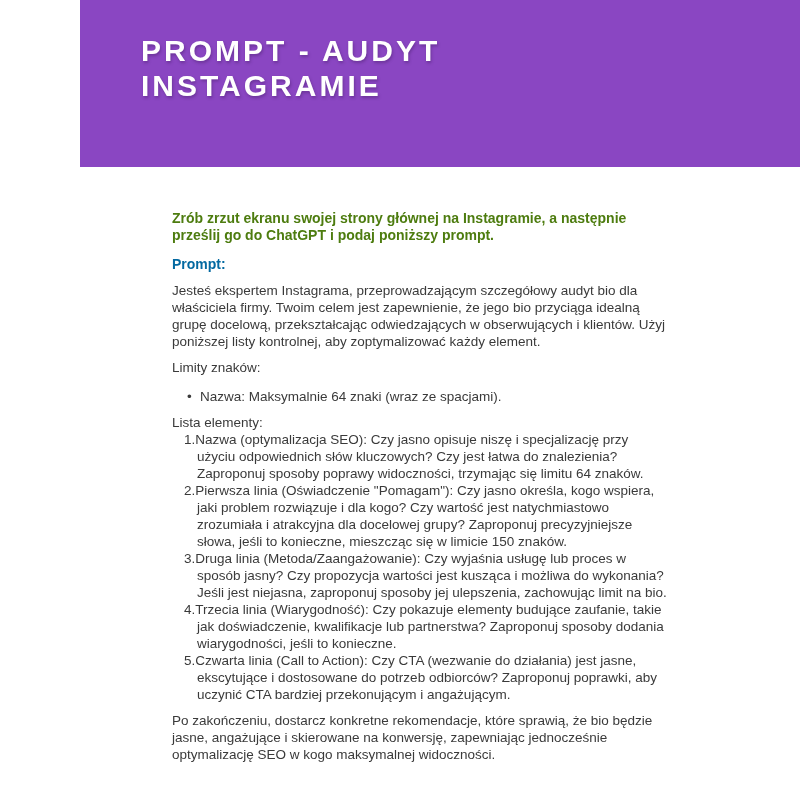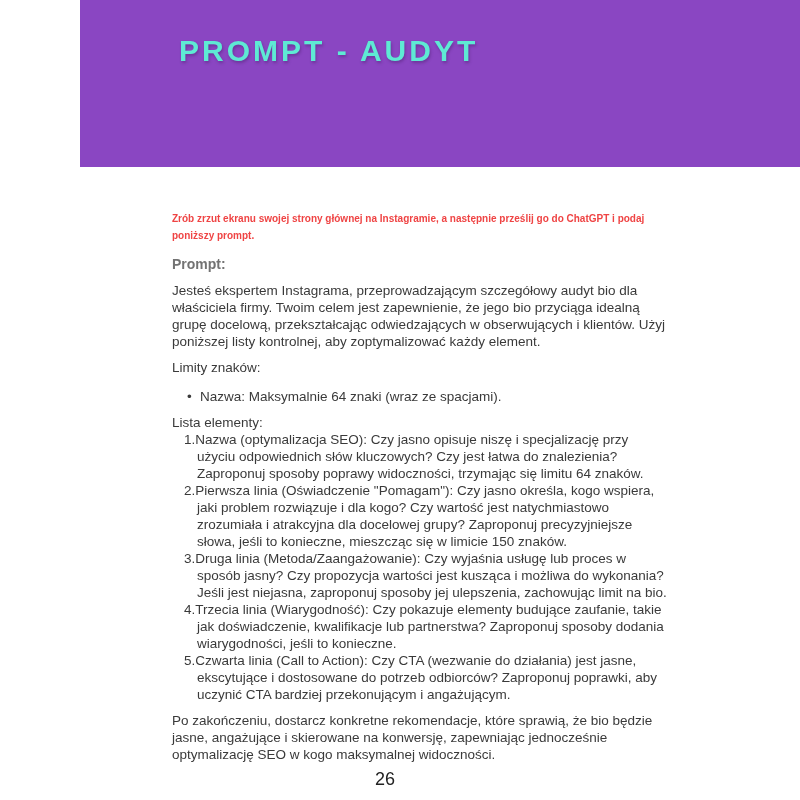--- a/index.html
+++ b/index.html
@@ -14,47 +14,47 @@
   }
   .banner {
     position: absolute;
     top: 0;
     left: 80px;
     right: 0;
     height: 167px;
     background: #8a46c2;
   }
   .banner-title {
-    padding: 33px 30px 0 99px;
+    padding: 33px 30px 0 61px;
     font-size: 30px;
     line-height: 35px;
     font-weight: 700;
     letter-spacing: 3px;
-    color: #5eead4;
+    color: #ffffff;
     text-shadow: 1px 2px 3px rgba(55, 20, 80, 0.35);
   }
   .banner-title span { display: block; }
   .content {
     position: absolute;
     top: 210px;
     left: 172px;
     width: 497px;
     font-size: 13.5px;
     line-height: 17px;
     color: #3a3a3a;
   }
   .intro-bold {
     font-weight: 700;
-    color: #ef4444;
+    color: #4d7c0f;
     margin-bottom: 12px;
-    font-size: 10px;
+    font-size: 14px;
   }
   .prompt-label {
     font-weight: 700;
-    color: #737373;
+    color: #0369a1;
     margin-bottom: 9px;
     font-size: 14px;
   }
   .paragraph { margin-bottom: 9px; }
   .list-heading { margin-bottom: 0; }
   ul.bullet-list {
     list-style: none;
     padding-left: 28px;
     margin: 12px 0 9px 0;
   }
@@ -91,20 +91,21 @@
   }
 </style>
 </head>
 <body>
 
 <div class="page">
 
   <div class="banner">
     <h1 class="banner-title">
       <span>PROMPT - AUDYT</span>
+      <span>INSTAGRAMIE</span>
     </h1>
   </div>
 
   <div class="content">
 
     <p class="intro-bold">Zrób zrzut ekranu swojej strony głównej na Instagramie, a następnie prześlij go do ChatGPT i podaj poniższy prompt.</p>
 
     <p class="prompt-label">Prompt:</p>
 
     <p class="paragraph">Jesteś ekspertem Instagrama, przeprowadzającym szczegółowy audyt bio dla właściciela firmy. Twoim celem jest zapewnienie, że jego bio przyciąga idealną grupę docelową, przekształcając odwiedzających w obserwujących i klientów. Użyj poniższej listy kontrolnej, aby zoptymalizować każdy element.</p>
@@ -120,15 +121,14 @@
         <li>Pierwsza linia (Oświadczenie "Pomagam"): Czy jasno określa, kogo wspiera, jaki problem rozwiązuje i dla kogo? Czy wartość jest natychmiastowo zrozumiała i atrakcyjna dla docelowej grupy? Zaproponuj precyzyjniejsze słowa, jeśli to konieczne, mieszcząc się w limicie 150 znaków.</li>
         <li>Druga linia (Metoda/Zaangażowanie): Czy wyjaśnia usługę lub proces w sposób jasny? Czy propozycja wartości jest kusząca i możliwa do wykonania? Jeśli jest niejasna, zaproponuj sposoby jej ulepszenia, zachowując limit na bio.</li>
         <li>Trzecia linia (Wiarygodność): Czy pokazuje elementy budujące zaufanie, takie jak doświadczenie, kwalifikacje lub partnerstwa? Zaproponuj sposoby dodania wiarygodności, jeśli to konieczne.</li>
         <li>Czwarta linia (Call to Action): Czy CTA (wezwanie do działania) jest jasne, ekscytujące i dostosowane do potrzeb odbiorców? Zaproponuj poprawki, aby uczynić CTA bardziej przekonującym i angażującym.</li>
       </ol>
 
     <p class="paragraph">Po zakończeniu, dostarcz konkretne rekomendacje, które sprawią, że bio będzie jasne, angażujące i skierowane na konwersję, zapewniając jednocześnie optymalizację SEO w kogo maksymalnej widoczności.</p>
 
   </div>
 
-  <div class="page-number">26</div>
 
 </div>
 
 </body></html>

